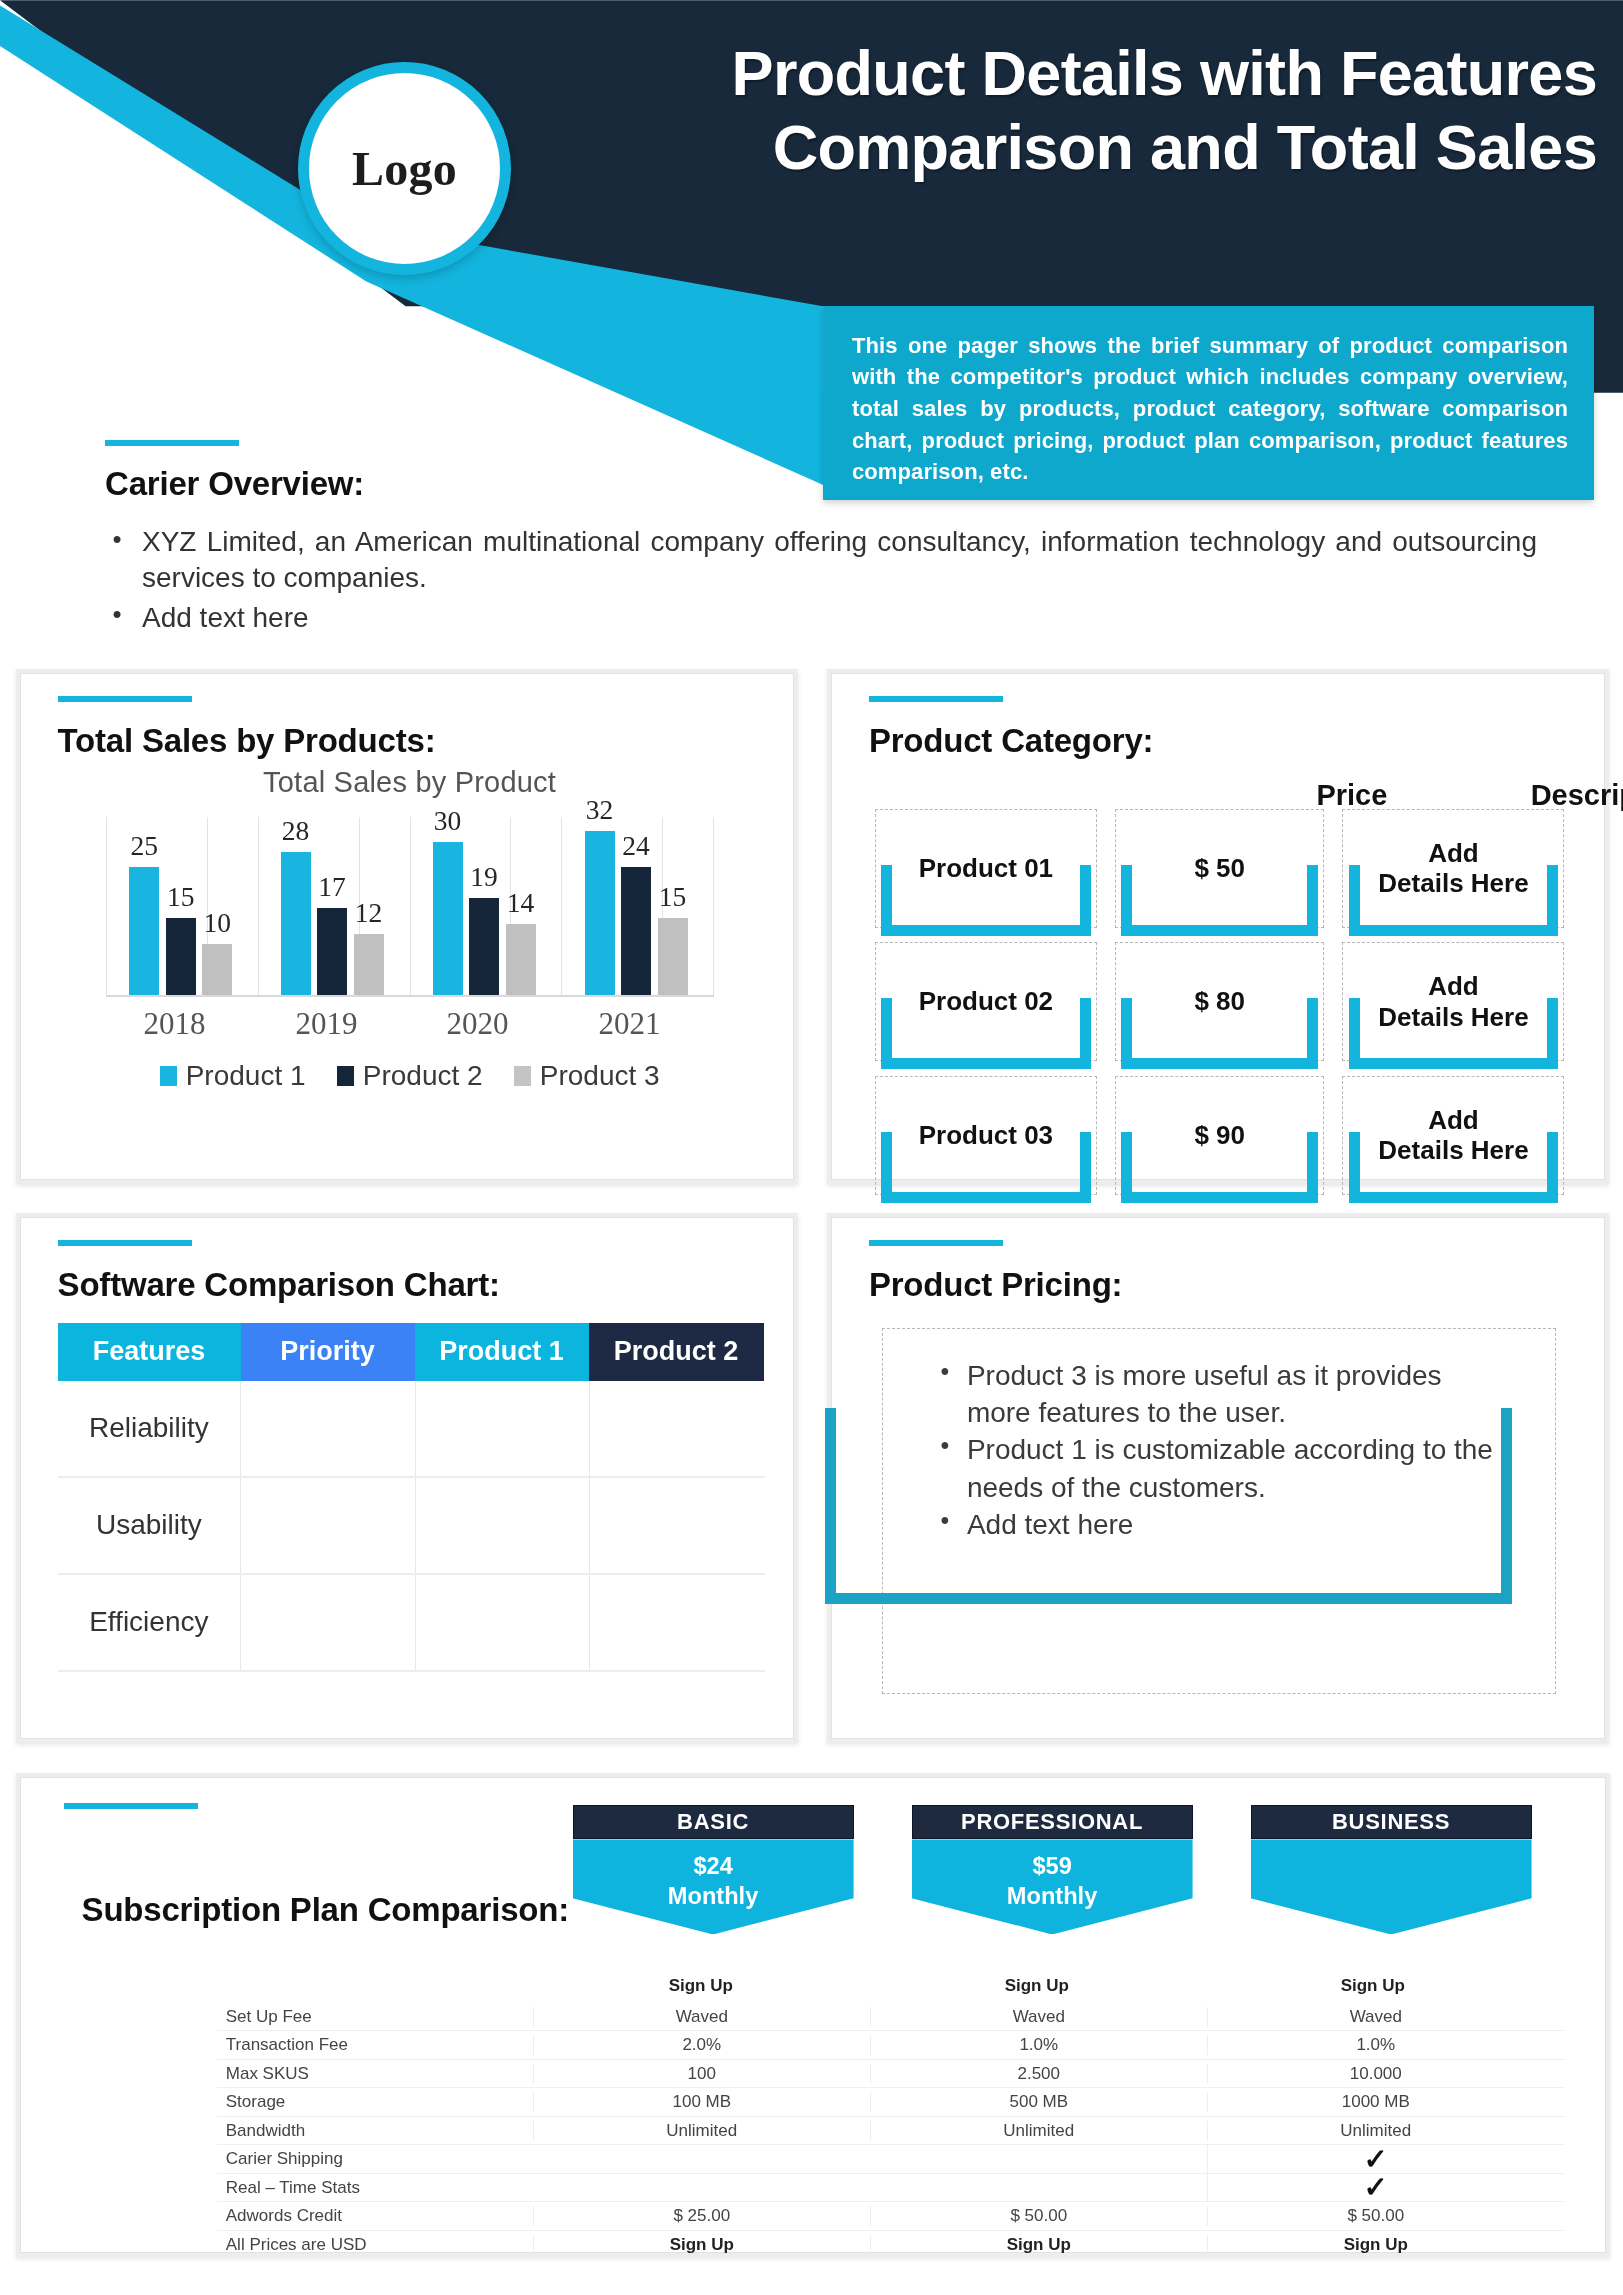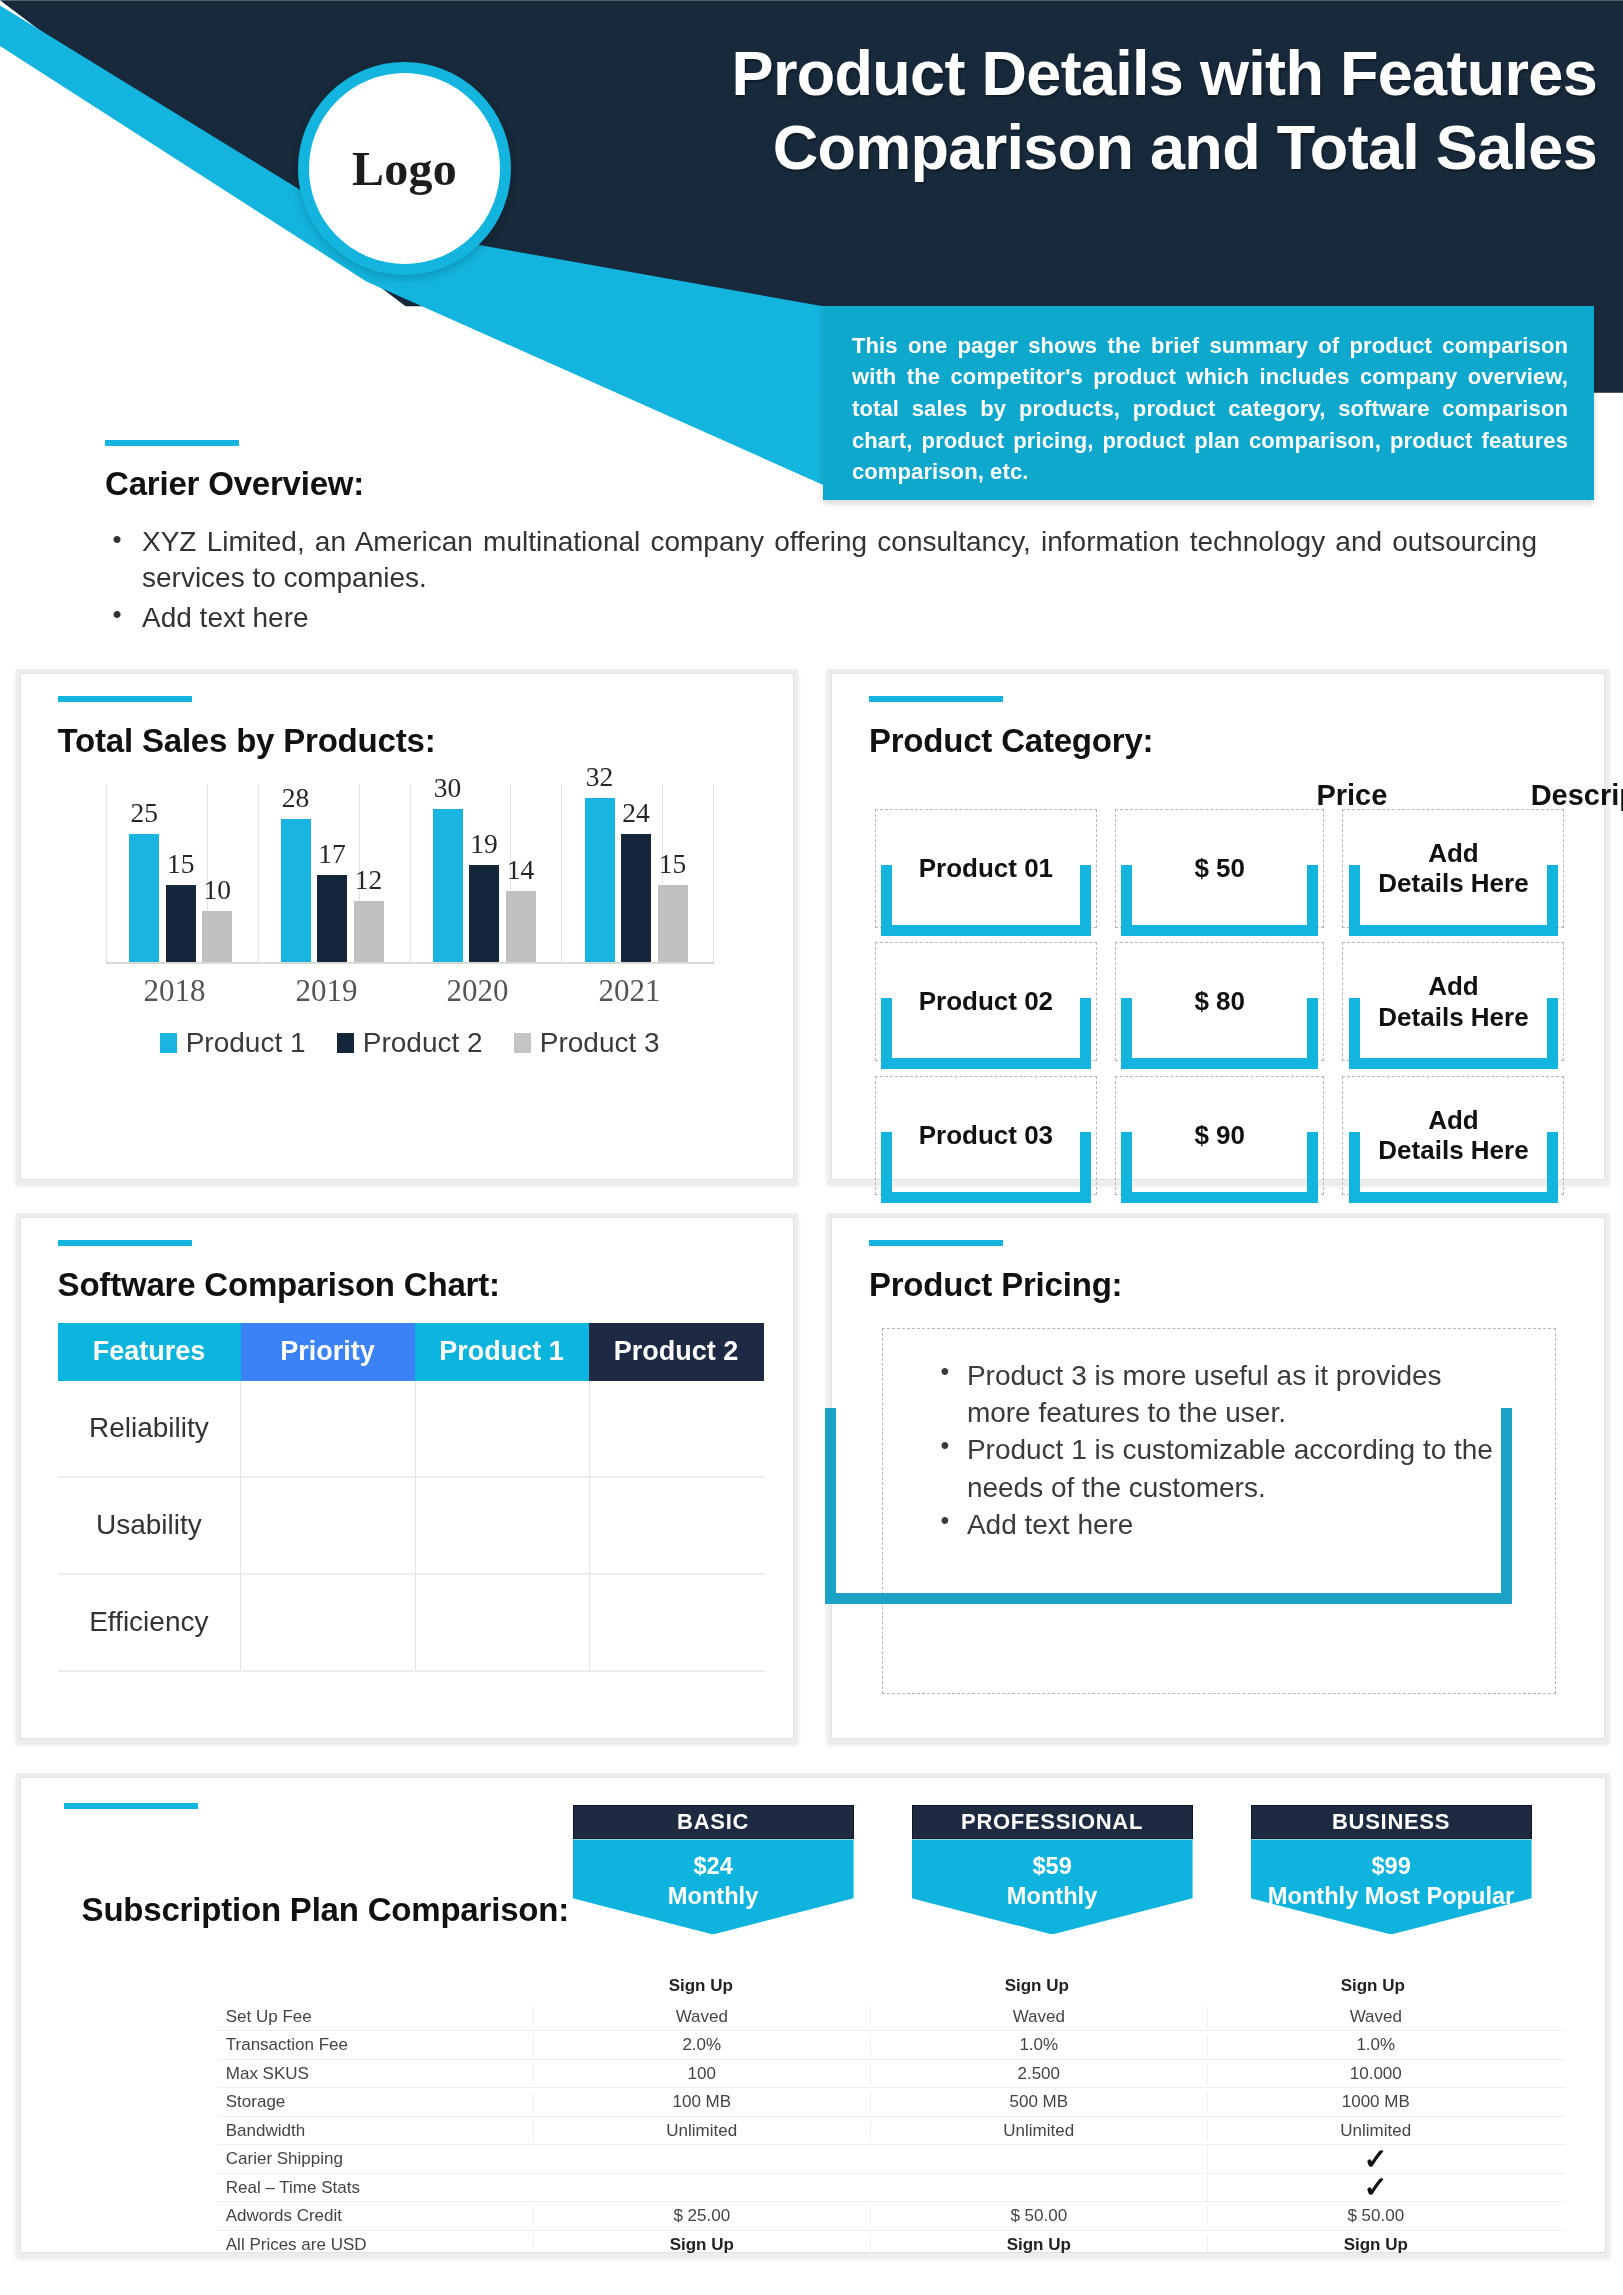--- a/index.html
+++ b/index.html
@@ -186,20 +186,21 @@
       <li><span class="b">•</span><span>Add text here</span></li>
     </ul>
   </div>
 
   <div class="card" id="card-sales">
     <div class="card-inner">
       <div class="accent-bar"></div>
       <div class="sec-title">Total Sales by Products:</div>
 
       <div class="chart-wrap">
+        <div class="chart-title">Total Sales by Product</div>
 
         <div class="plot">
           <div class="vline" style="left:0px"></div>
           <div class="vline" style="left:101px"></div>
           <div class="vline" style="left:152px"></div>
           <div class="vline" style="left:253px"></div>
           <div class="vline" style="left:304px"></div>
           <div class="vline" style="left:404px"></div>
           <div class="vline" style="left:455px"></div>
           <div class="vline" style="left:556px"></div>
@@ -406,24 +407,20 @@
             <div class="txt">
               <div>$59</div>
               <div>Monthly</div>
             </div>
           </div>
         </div>
         <div class="ribbon" id="rb-bus">
           <div class="rh">BUSINESS</div>
           <div class="rb">
             <div class="shape"></div>
-            <div class="txt">
-              <div>$99</div>
-              <div>Monthly Most Popular</div>
-            </div>
           </div>
         </div>
       </div>
 
       <div class="ptable">
         <div class="ptr head">
           <div class="pc0"></div>
           <div class="pcx bold">Sign Up</div>
           <div class="pcx bold">Sign Up</div>
           <div class="pcx bold">Sign Up</div>

